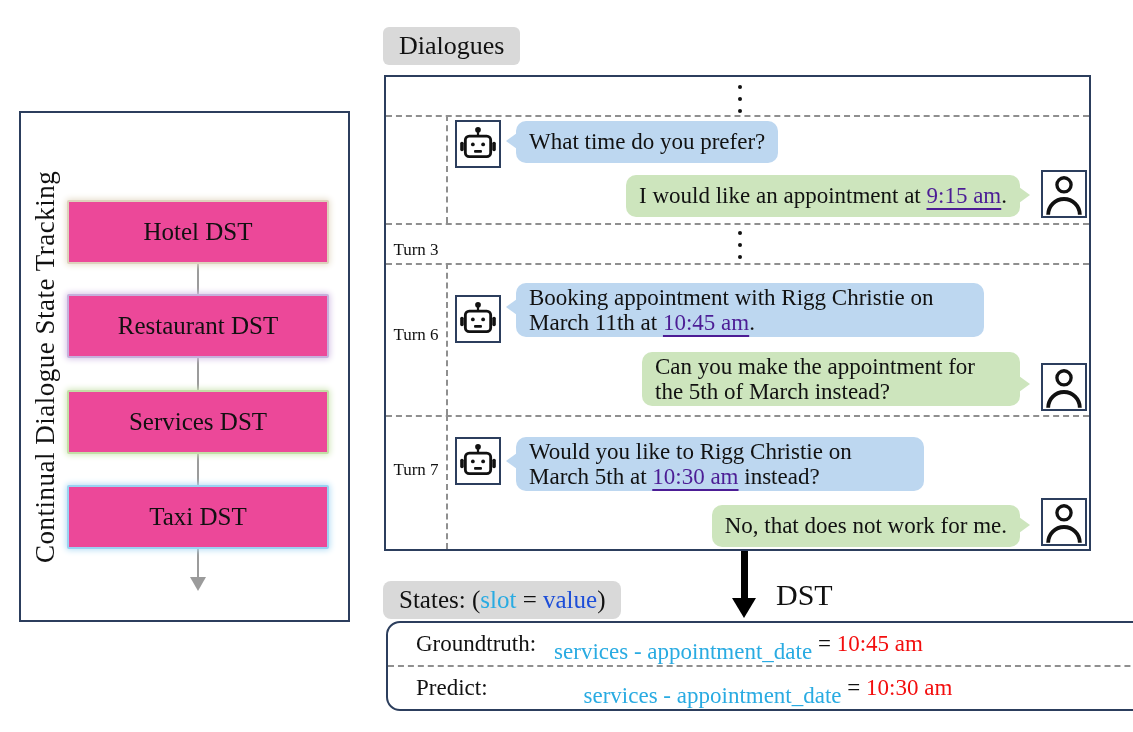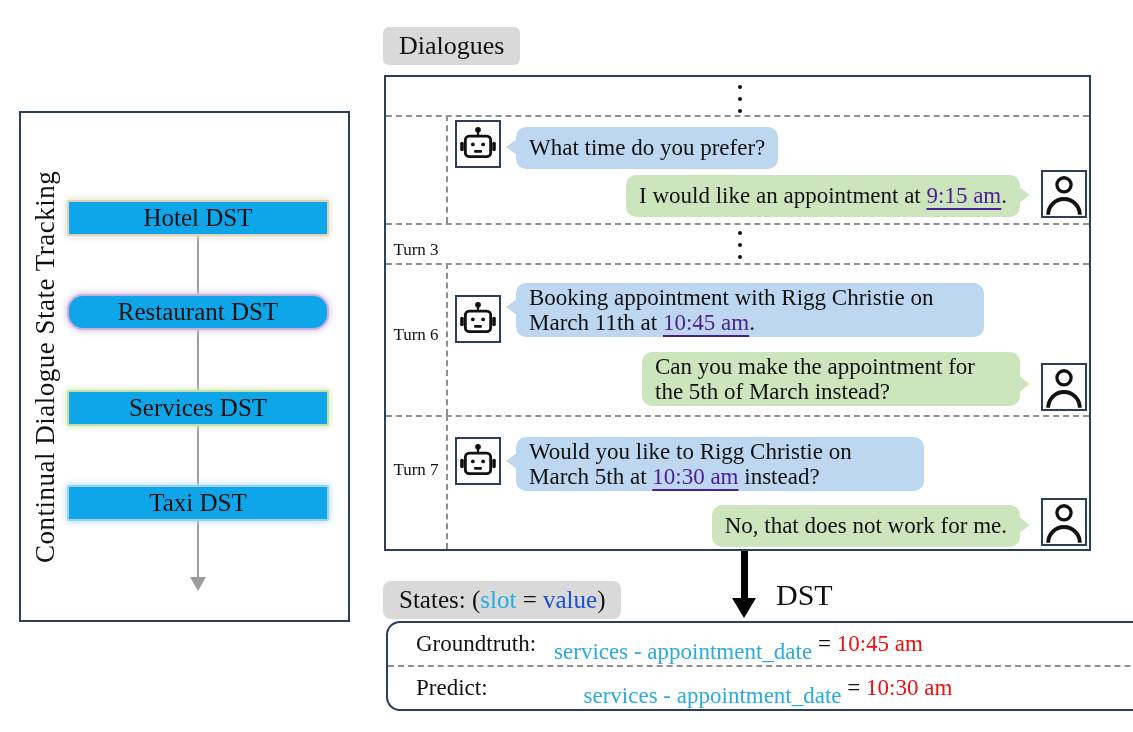--- a/index.html
+++ b/index.html
@@ -12,25 +12,25 @@
                 border:2px solid #2c3e5d; background:#fff; }
   .left-title { position:absolute; left:0; top:0; width:48px; height:100%;
                 display:flex; align-items:center; justify-content:center;
                 writing-mode:vertical-rl; transform:rotate(180deg);
                 font-size:27px; letter-spacing:.5px; }
   .task-connector { position:absolute; left:176px; top:100px; width:2px; height:366px;
                     background:#9b9b9b; }
   .task-arrowhead { position:absolute; left:169px; top:464px; width:0; height:0;
                     border-left:8px solid transparent; border-right:8px solid transparent;
                     border-top:14px solid #9b9b9b; }
-  .task-box { position:absolute; left:46px; width:262px; height:36px; background:#0ea5e9;
+  .task-box { position:absolute; left:46px; width:262px; height:64px; background:#ec4899;
               display:flex; align-items:center; justify-content:center;
               font-size:25px; border:2px solid; border-radius:2px; }
   .task-hotel      { top:87px;  border-color:#ddd2bc; box-shadow:0 0 6px 1px #e6ddcb; }
-  .task-restaurant { top:181px; border-color:#c6b0dc; box-shadow:0 0 6px 1px #d4c2e6;border-radius:16px; }
+  .task-restaurant { top:181px; border-color:#c6b0dc; box-shadow:0 0 6px 1px #d4c2e6; }
   .task-services   { top:277px; border-color:#c3dea6; box-shadow:0 0 6px 1px #d2e6bb; }
   .task-taxi       { top:372px; border-color:#9ad2f2; box-shadow:0 0 6px 1px #b4def5; }
 
   
   .pill { position:absolute; background:#d9d9d9; border-radius:6px; height:38px;
           line-height:38px; padding:0 16px; font-size:26px; white-space:nowrap; }
   .dialogues-label { left:383px; top:27px; }
   .states-label { left:383px; top:581px; font-size:25px; border-radius:8px; }
   .states-label .slot { color:#29abe2; }
   .states-label .val  { color:#1d4ed8; }
@@ -60,21 +60,21 @@
                         border-top:8px solid transparent; border-bottom:8px solid transparent;
                         border-left:11px solid #cde5bd; }
   .tail-t12::before, .tail-t12::after { top:12px; }
   .tail-t16::before, .tail-t16::after { top:16px; }
   .tail-t24::before, .tail-t24::after { top:24px; }
   .hl { color:#4c1d95; text-decoration:underline; text-decoration-thickness:2px;
         text-underline-offset:5px; }
 
   
   .t3-label { top:163px; }  .t3-robot { left:69px; top:43px; }
-  .t3-bot   { top:50px; }   .t3-user  { top:98px; }  .t3-person { left:655px; top:93px; }
+  .t3-bot   { top:44px; }   .t3-user  { top:98px; }  .t3-person { left:655px; top:93px; }
   
   .t6-label { top:248px; }  .t6-robot { left:69px; top:218px; }
   .t6-bot   { top:206px; width:468px; }
   .t6-user  { top:275px; width:378px; }
   .t6-person { left:655px; top:286px; }
   
   .t7-label { top:383px; }  .t7-robot { left:69px; top:360px; }
   .t7-bot   { top:360px; width:408px; }
   .t7-user  { top:428px; }
   .t7-person { left:655px; top:421px; }

